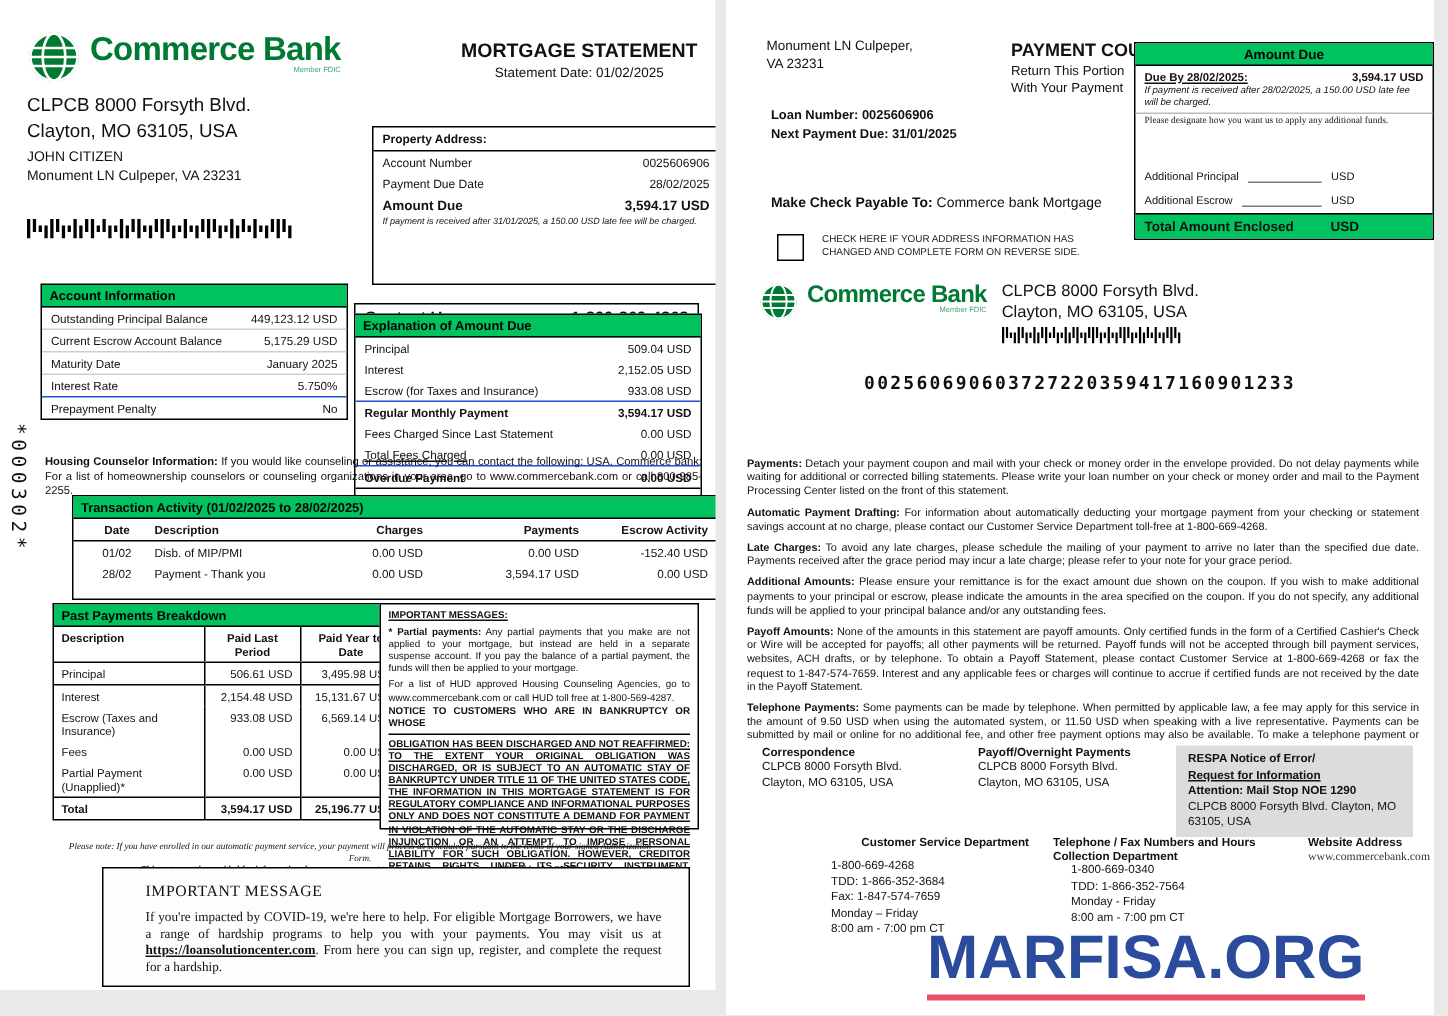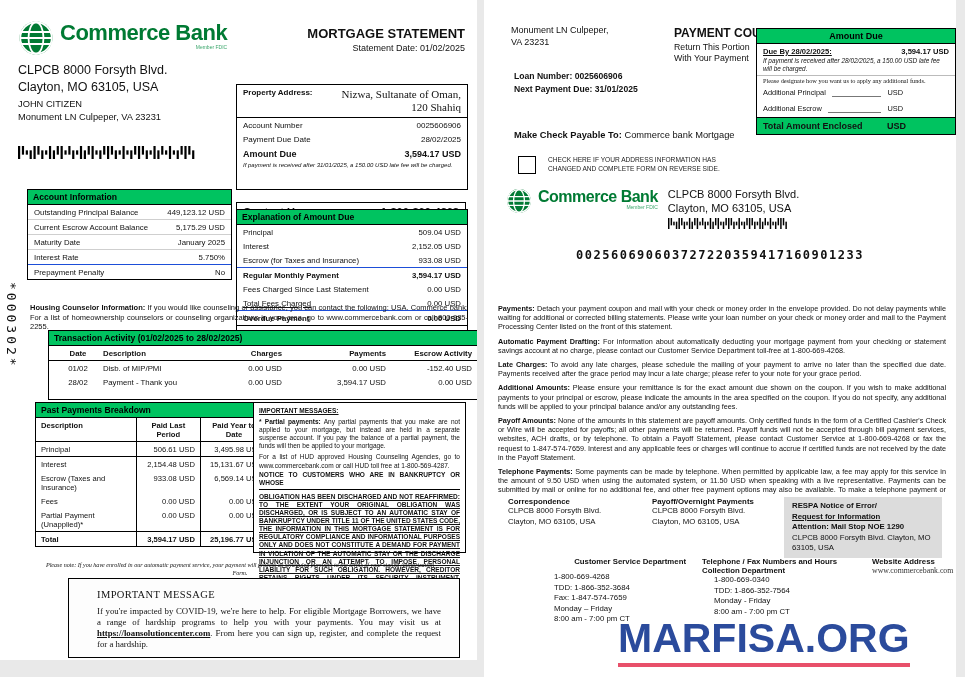--- a/index.html
+++ b/index.html
@@ -80,21 +80,21 @@
               <path d="M1.5 8h21M1.5 12h21M1.5 16h21"></path>
             </g>
           </svg>
       </span>
       <span class="wordwrap">
         <span class="word" style="font-size:22px;">Commerce Bank</span>
         <span class="fdic">Member FDIC</span>
       </span>
     </div>
 
-    <div class="abs" style="right:12px;top:26px;text-align:right;">
+    <div class="abs" style="right:12px;top:26px;text-align:center;">
       <div class="b" style="font-size:13px;">MORTGAGE STATEMENT</div>
       <div style="font-size:9px;margin-top:2px;">Statement Date: 01/02/2025</div>
     </div>
 
     <div class="abs" style="left:18px;top:62px;font-size:12.5px;line-height:17px;">
       <div>CLPCB 8000 Forsyth Blvd.</div>
       <div>Clayton, MO 63105, USA</div>
     </div>
 
     <div class="abs" style="left:18px;top:98px;font-size:9.3px;line-height:13px;">
@@ -144,27 +144,23 @@
         <rect x="114" y="4" width="1.7" height="4"></rect>
         <rect x="117" y="0" width="1.7" height="12"></rect>
         <rect x="120" y="4" width="1.7" height="4"></rect>
         <rect x="123" y="4" width="1.7" height="8"></rect>
         <rect x="126" y="0" width="1.7" height="8"></rect>
         <rect x="129" y="0" width="1.7" height="12"></rect>
         <rect x="132" y="0" width="1.7" height="8"></rect>
         <rect x="135" y="4" width="1.7" height="8"></rect>
       </svg>
 
-    <div class="abs box" style="left:236px;top:84px;width:230px;height:104px;">
+    <div class="abs box" style="left:248px;top:84px;width:230px;height:104px;">
       <div style="display:flex;justify-content:space-between;padding:3px 6px;border-bottom:1px solid #000;">
         <span class="b" style="font-size:8px;">Property Address:</span>
-        <span class="serif" style="font-size:11px;text-align:right;line-height:13px;">
-          <span>Nizwa, Sultanate of Oman,</span><br>
-          <span>120 Shahiq</span>
-        </span>
       </div>
       <div class="kv" style="font-size:8px;">
         <span>Account Number</span>
           <span class="v">0025606906</span>
       </div>
       <div class="kv" style="font-size:8px;">
         <span>Payment Due Date</span>
           <span class="v">28/02/2025</span>
       </div>
       <div class="kv b" style="font-size:9px;">
@@ -351,21 +347,21 @@
     </div>
 
     <div class="abs box" style="left:272px;top:28px;width:198px;">
       <div class="gbar" style="font-size:9px;text-align:center;">Amount Due</div>
       <div class="kv" style="font-size:7.6px;padding-bottom:0;">
         <span class="b u">Due By 28/02/2025:</span>
         <span class="v b">3,594.17 USD</span>
       </div>
       <div class="i" style="font-size:6.4px;line-height:8px;padding:1px 6px 2px;">If payment is received after 28/02/2025, a 150.00 USD late fee will be charged.</div>
       <div class="serif" style="font-size:6.3px;padding:1px 6px;border-top:1px solid #bbb;">Please designate how you want us to apply any additional funds.</div>
-      <div style="display:flex;align-items:flex-end;font-size:7.4px;padding:2px 6px;">
+      <div style="display:flex;align-items:flex-end;font-size:7.4px;padding:2px 6px;margin-top:25px;">
         <span>Additional Principal</span>
         <span class="writeline"></span>
         <span>USD</span>
           <span style="width:46px;"></span>
       </div>
       <div style="display:flex;align-items:flex-end;font-size:7.4px;padding:4px 6px 4px;">
         <span>Additional Escrow</span>
         <span class="writeline"></span>
         <span>USD</span>
           <span style="width:46px;"></span>

